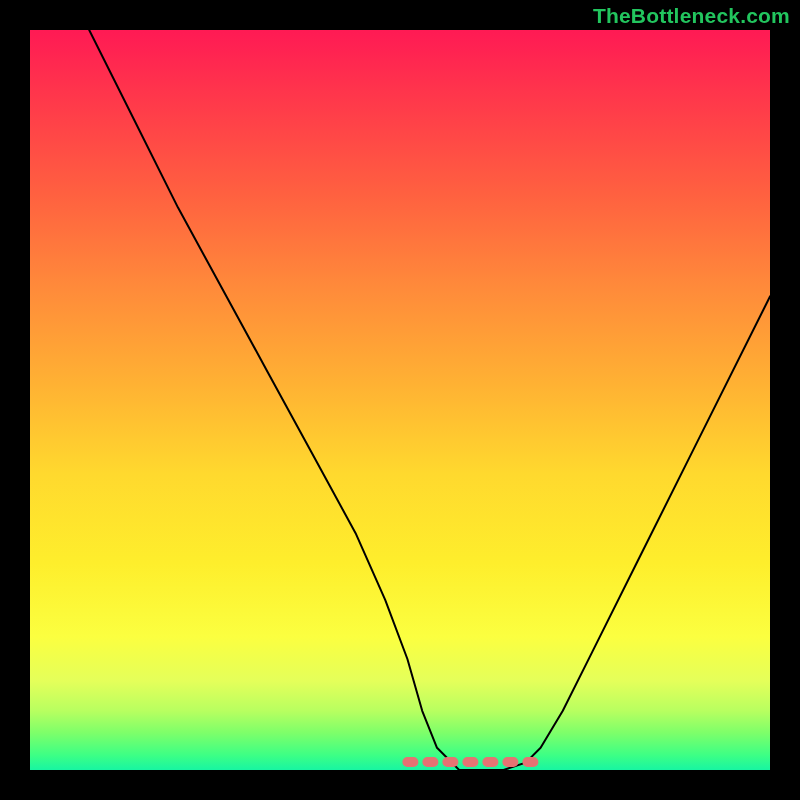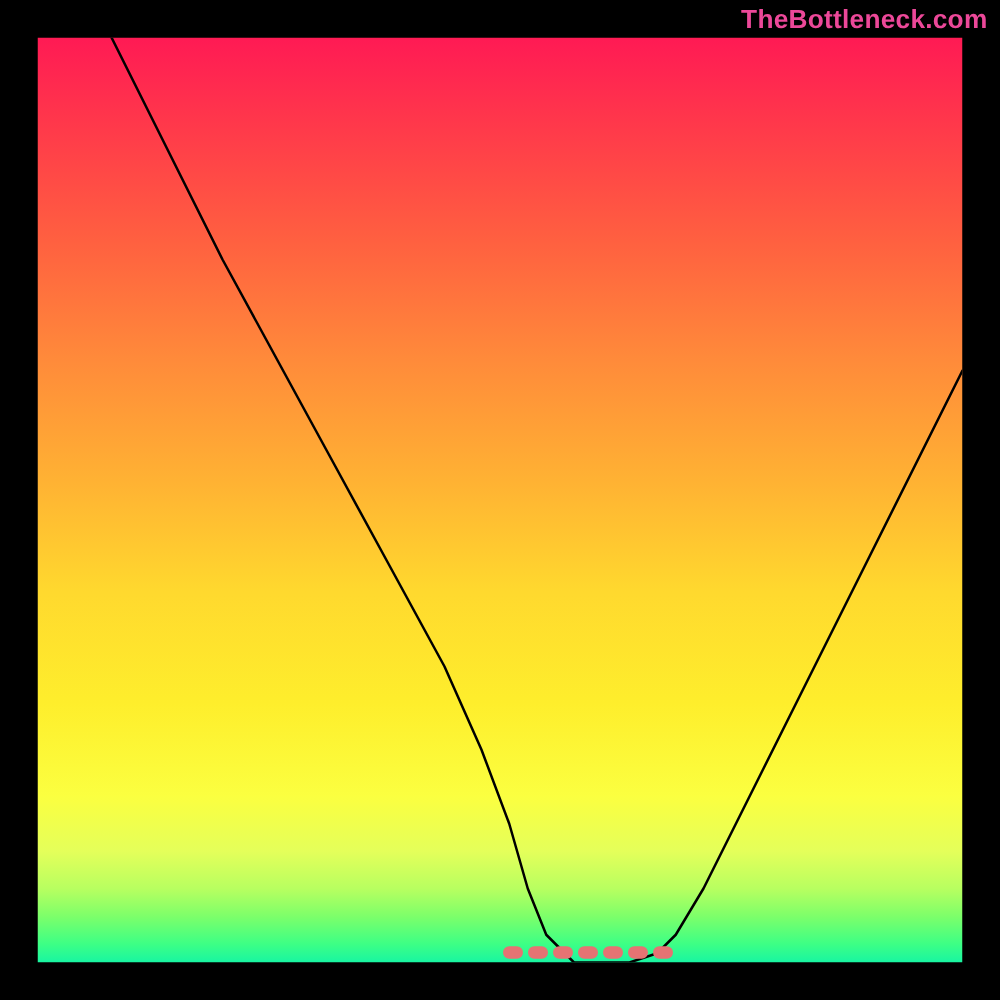--- a/index.html
+++ b/index.html
@@ -8,21 +8,21 @@
     height: 800px;
     background: #000;
     position: relative;
     font-family: Arial, sans-serif;
     overflow: hidden;
   }
   .watermark {
     position: absolute;
     top: 4px;
     right: 10px;
-    color: #ec4899;
+    color: #22c55e;
     font-size: 21px;
     font-weight: bold;
     z-index: 10;
     letter-spacing: 0.2px;
   }
   .plot-area {
     position: absolute;
     left: 30px;
     top: 30px;
     width: 740px;

